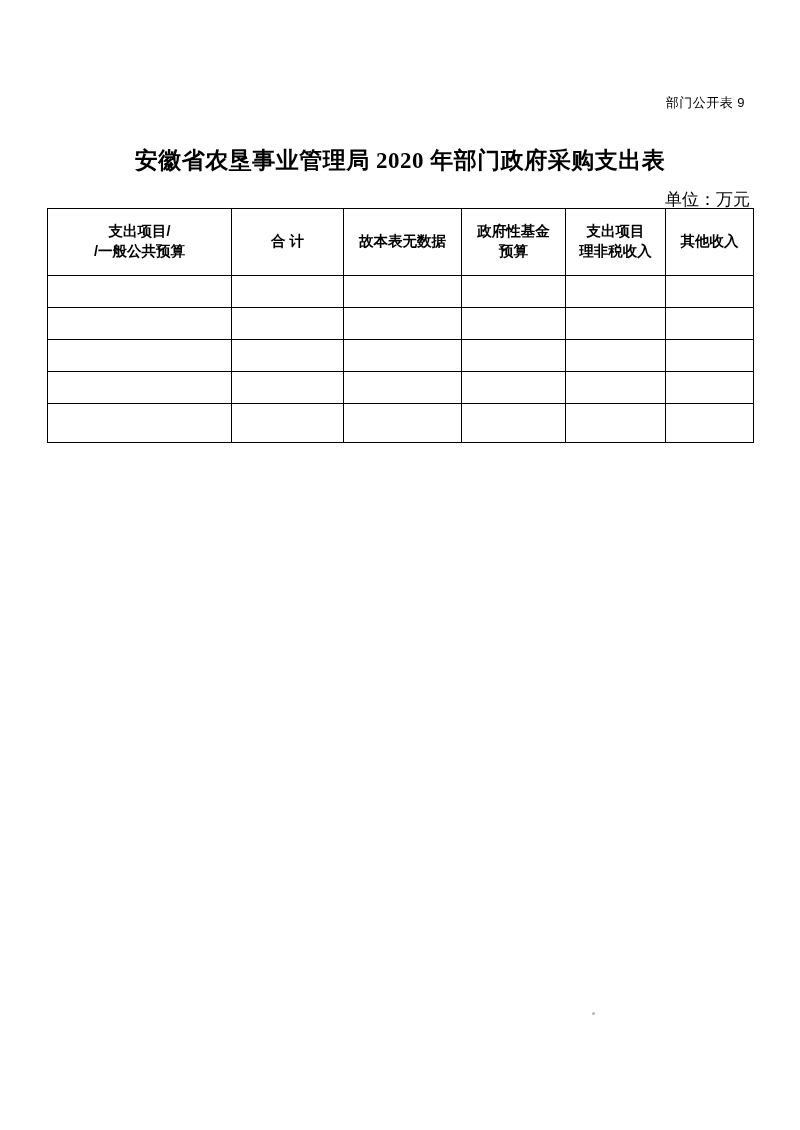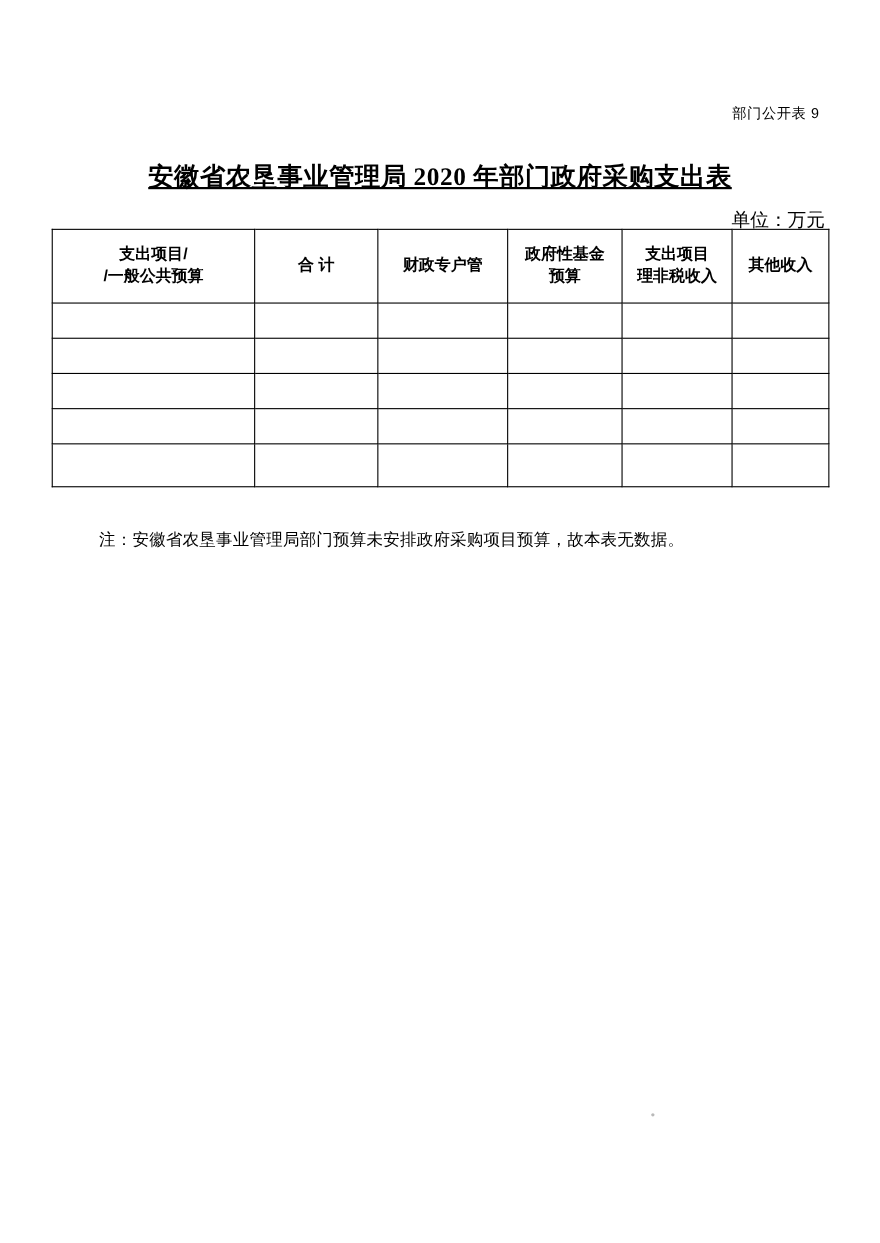--- a/index.html
+++ b/index.html
@@ -33,21 +33,20 @@
   .doc-title {
     position: absolute;
     top: 145px;
     left: 0;
     width: 800px;
     text-align: center;
     font-size: 23px;
     font-weight: bold;
     letter-spacing: 0.5px;
     font-family: "Liberation Serif", "DejaVu Serif", serif;
-    text-decoration: underline;
   }
   .unit-note {
     position: absolute;
     top: 188px;
     right: 50px;
     font-size: 17px;
     font-family: "Liberation Sans", "DejaVu Sans", sans-serif;
     white-space: nowrap;
   }
   table.budget {
@@ -141,21 +140,21 @@
     <thead>
       <tr>
         <th>
           <span class="hdr-line">支出项目/</span>
           <span class="hdr-line">/一般公共预算</span>
         </th>
         <th>
           <span class="hdr-line">合 计</span>
         </th>
         <th>
-          <span class="hdr-line">财政专户管</span>
+          <span class="hdr-line">故本表无数据</span>
         </th>
         <th>
           <span class="hdr-line">政府性基金</span>
           <span class="hdr-line">预算</span>
         </th>
         <th>
           <span class="hdr-line">支出项目</span>
           <span class="hdr-line">理非税收入</span>
         </th>
         <th>
@@ -200,18 +199,17 @@
         <td></td>
         <td></td>
         <td></td>
         <td></td>
         <td></td>
         <td></td>
       </tr>
     </tbody>
   </table>
 
-  <div class="footnote">注：安徽省农垦事业管理局部门预算未安排政府采购项目预算，故本表无数据。</div>
 
 
   <div class="speck" style="top:1012px; left:592px;"></div>
 
 </div>
 
 </body></html>

